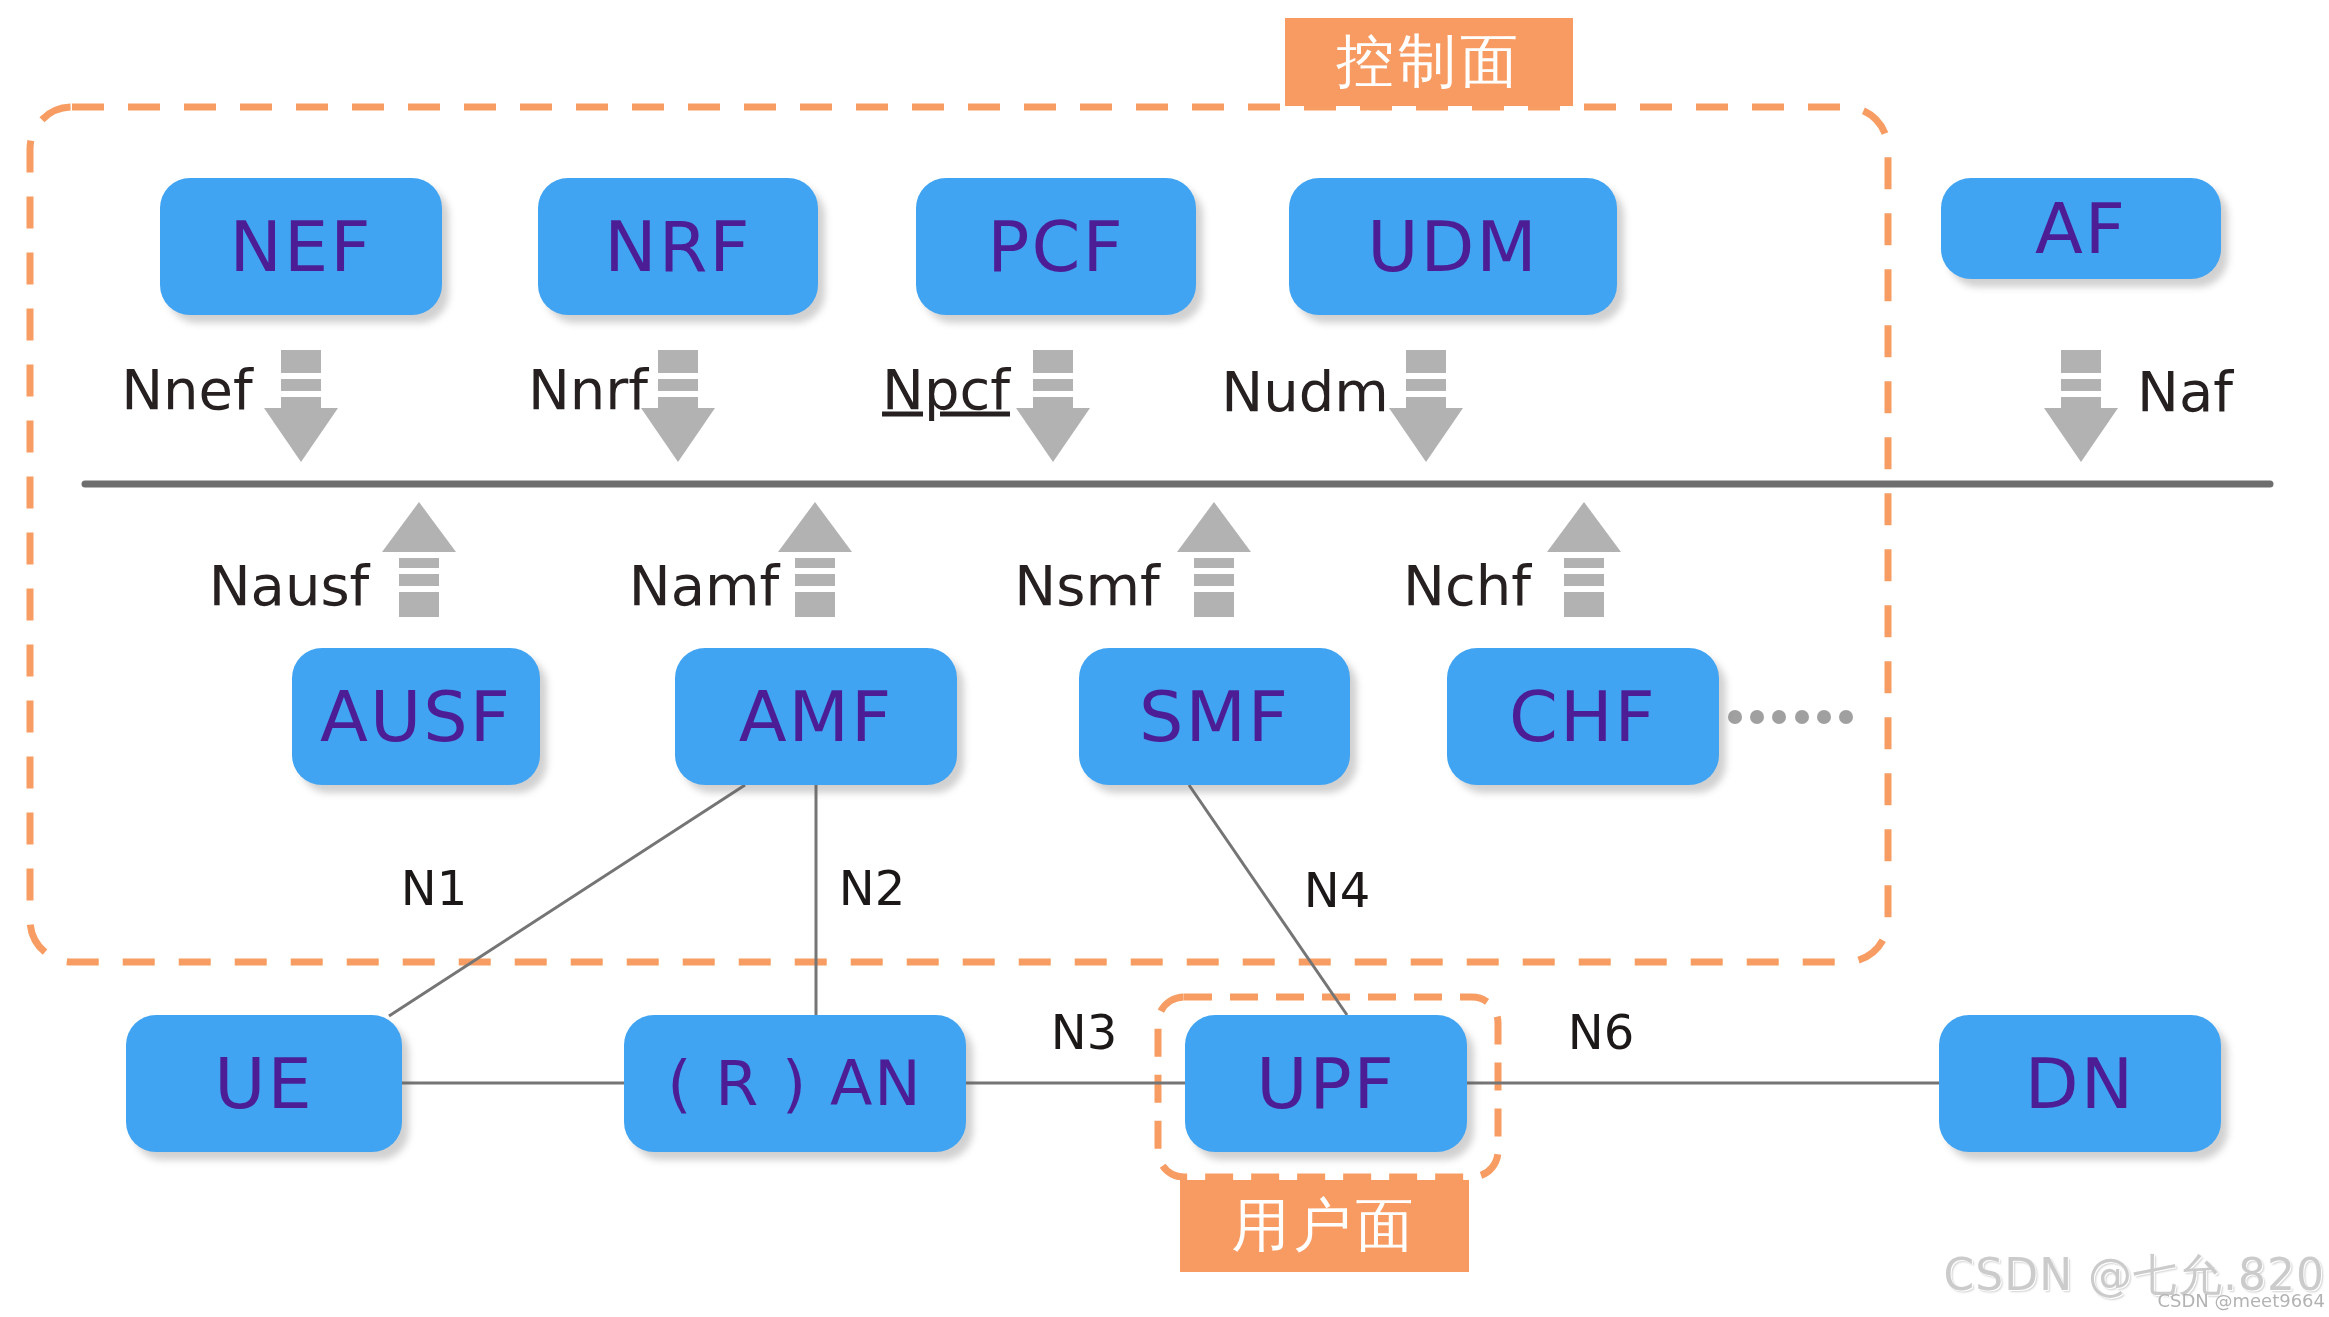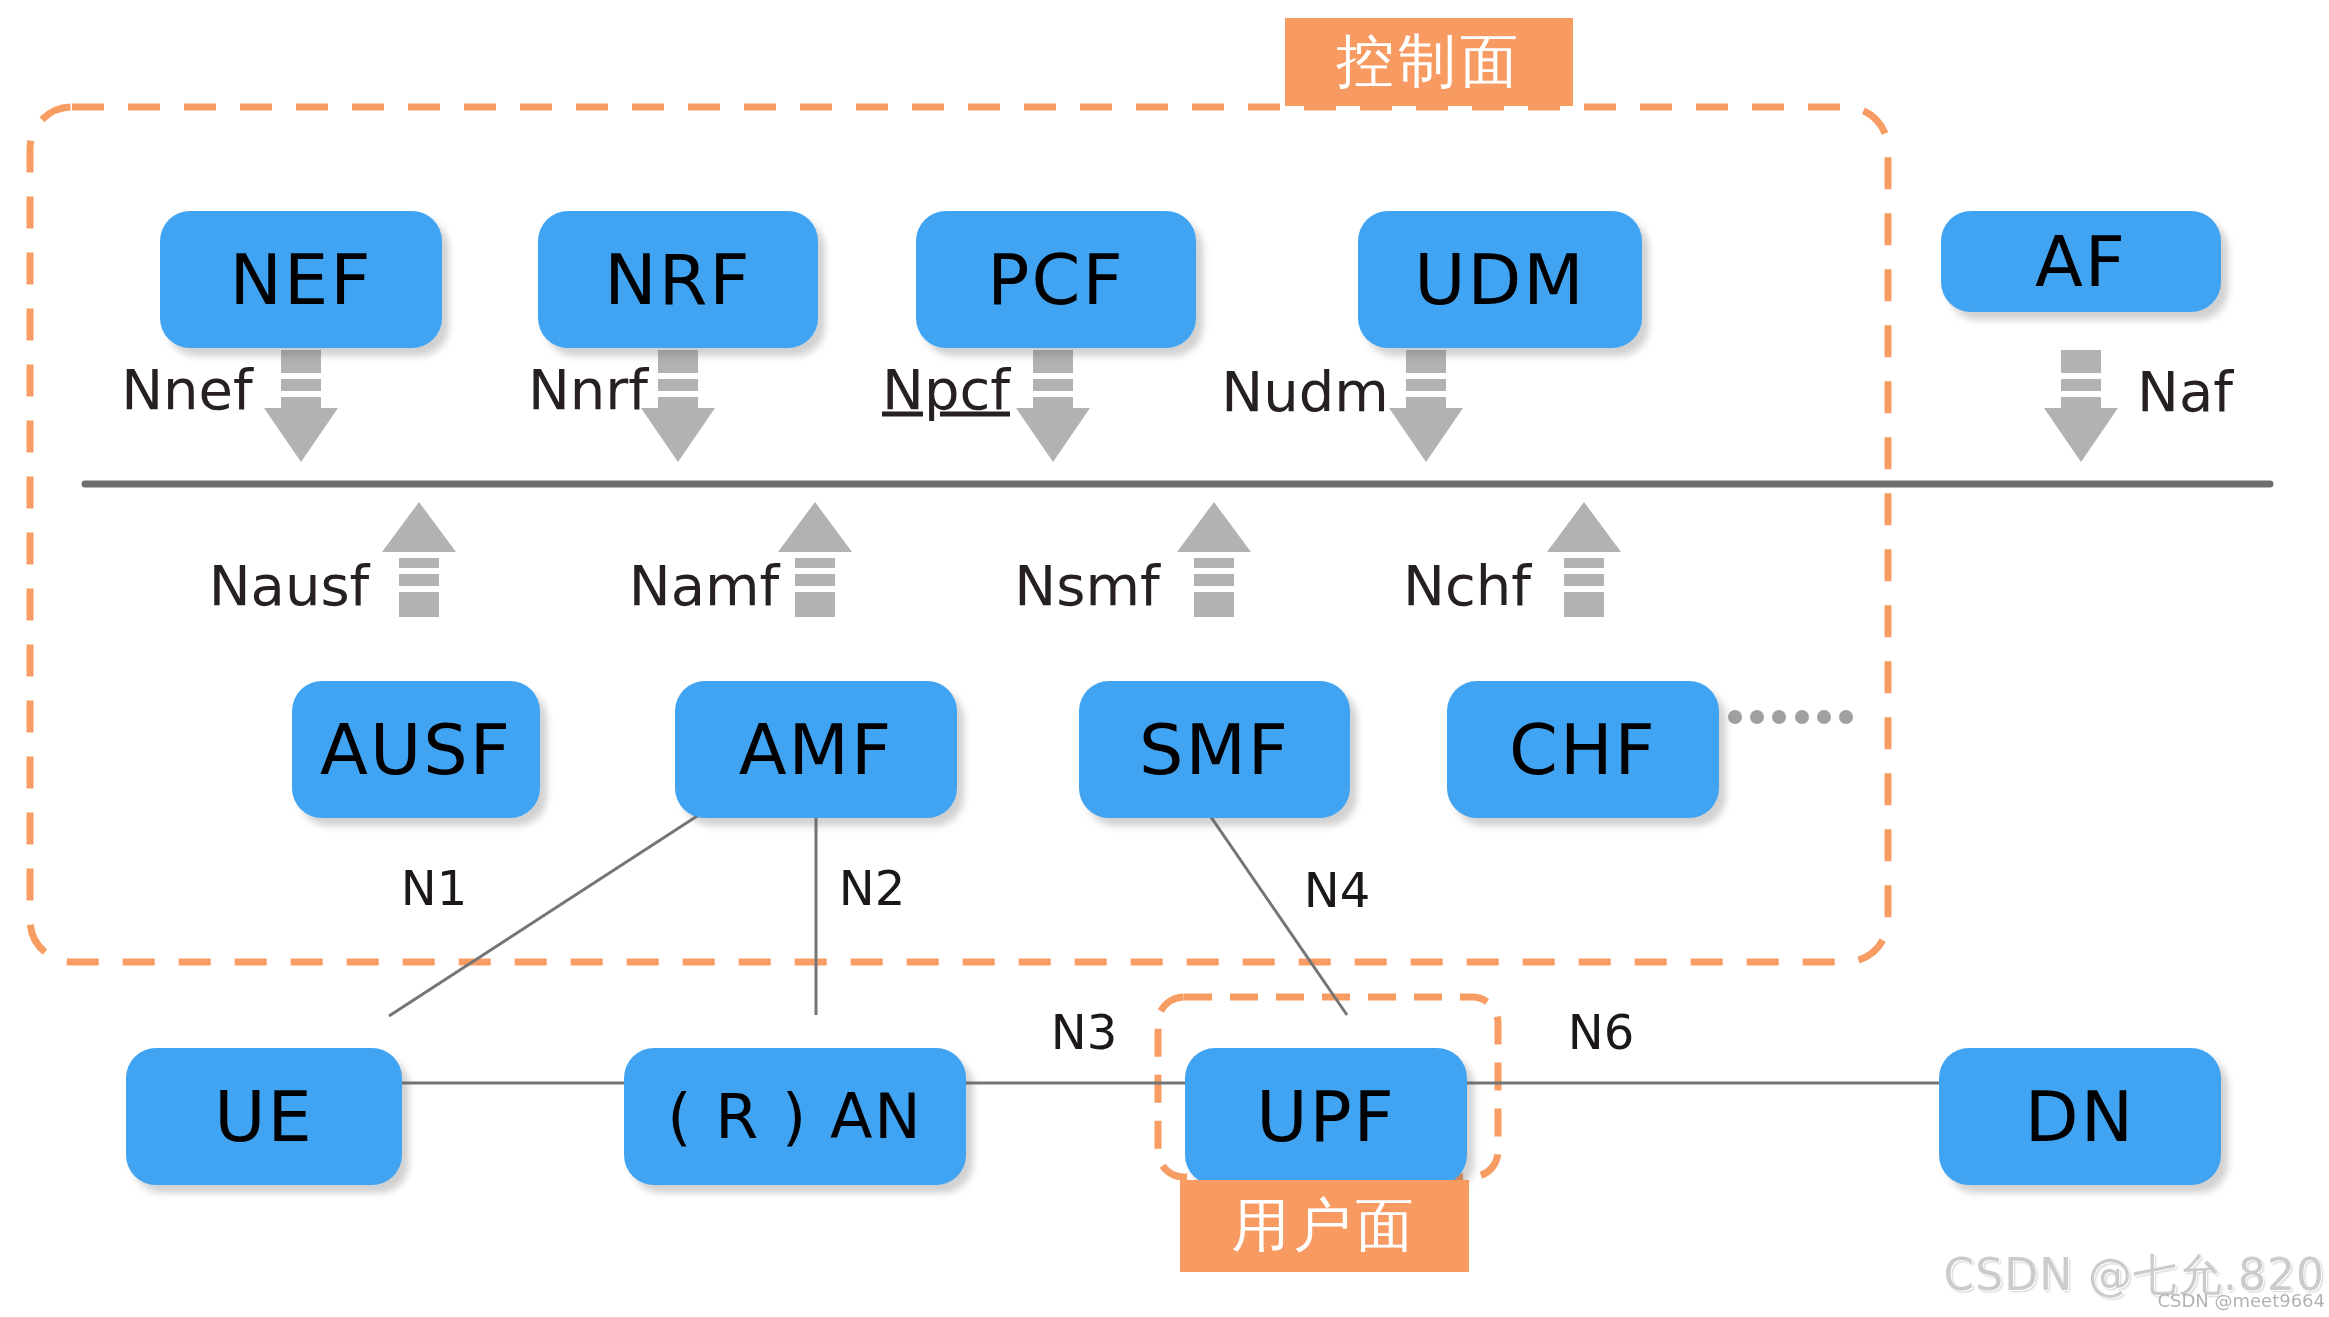--- a/index.html
+++ b/index.html
@@ -10,23 +10,22 @@
     overflow:hidden;
     font-family:"DejaVu Sans","Liberation Sans",sans-serif;
   }
   .wires{position:absolute;left:0;top:0;width:2329px;height:1317px;pointer-events:none;}
   .node{
     position:absolute;
     background:#41a4f2;
     border-radius:30px;
     box-shadow:7px 8px 7px rgba(90,90,90,0.28);
     display:flex;align-items:center;justify-content:center;
-    color:#000000;font-size:70px;letter-spacing:2px;
+    color:#4c1d95;font-size:70px;letter-spacing:2px;
     white-space:nowrap;
-    margin-top:33px;
   }
   .iface-label{
     position:absolute;transform:translate(-50%,-50%);
     color:#262020;font-size:56px;white-space:nowrap;
   }
   .ref-label{
     position:absolute;transform:translate(-50%,-50%);
     color:#1c1818;font-size:48px;white-space:nowrap;
   }
   .plane-label{
@@ -100,21 +99,21 @@
       <circle cx="1779" cy="717" r="7"></circle>
       <circle cx="1802" cy="717" r="7"></circle>
       <circle cx="1824" cy="717" r="7"></circle>
       <circle cx="1846" cy="717" r="7"></circle>
     </g>
   </svg>
 
   <div class="node" style="left:160px;top:178px;width:282px;height:137px;">NEF</div>
   <div class="node" style="left:538px;top:178px;width:280px;height:137px;">NRF</div>
   <div class="node" style="left:916px;top:178px;width:280px;height:137px;">PCF</div>
-  <div class="node" style="left:1358px;top:178px;width:284px;height:137px;">UDM</div>
+  <div class="node" style="left:1289px;top:178px;width:328px;height:137px;">UDM</div>
   <div class="node" style="left:1941px;top:178px;width:280px;height:101px;">AF</div>
 
   <div class="node" style="left:292px;top:648px;width:248px;height:137px;">AUSF</div>
   <div class="node" style="left:675px;top:648px;width:282px;height:137px;">AMF</div>
   <div class="node" style="left:1079px;top:648px;width:271px;height:137px;">SMF</div>
   <div class="node" style="left:1447px;top:648px;width:272px;height:137px;">CHF</div>
 
   <div class="node" style="left:126px;top:1015px;width:276px;height:137px;">UE</div>
   <div class="node" style="left:624px;top:1015px;width:342px;height:137px;font-size:62px;">( R ) AN</div>
   <div class="node" style="left:1185px;top:1015px;width:282px;height:137px;">UPF</div>

